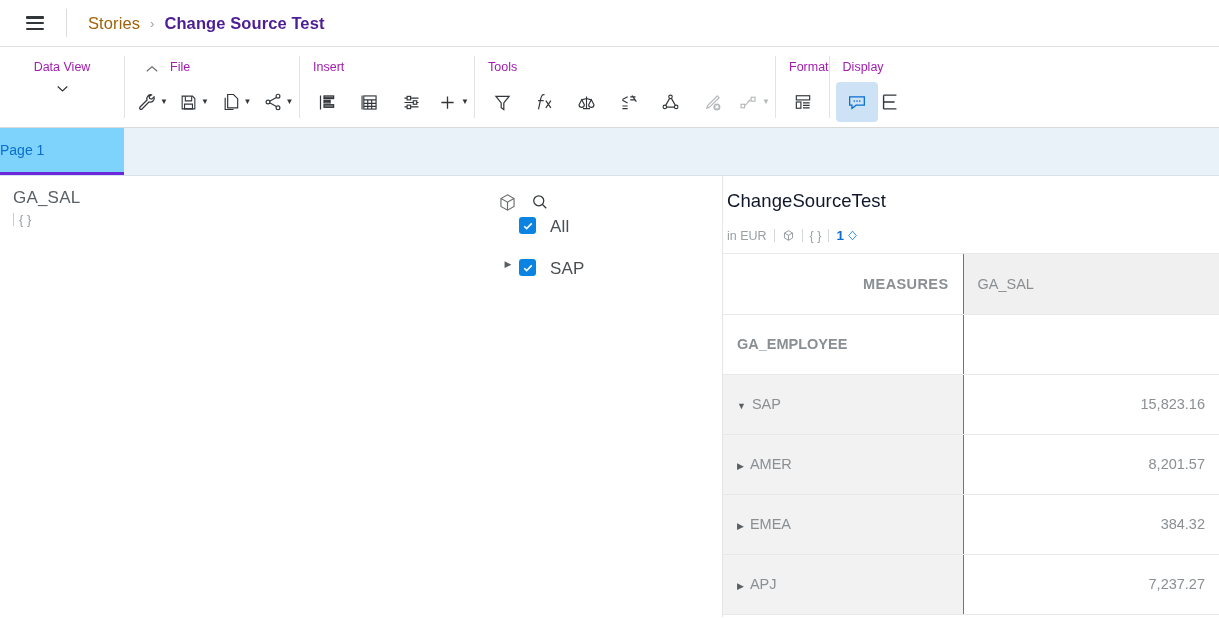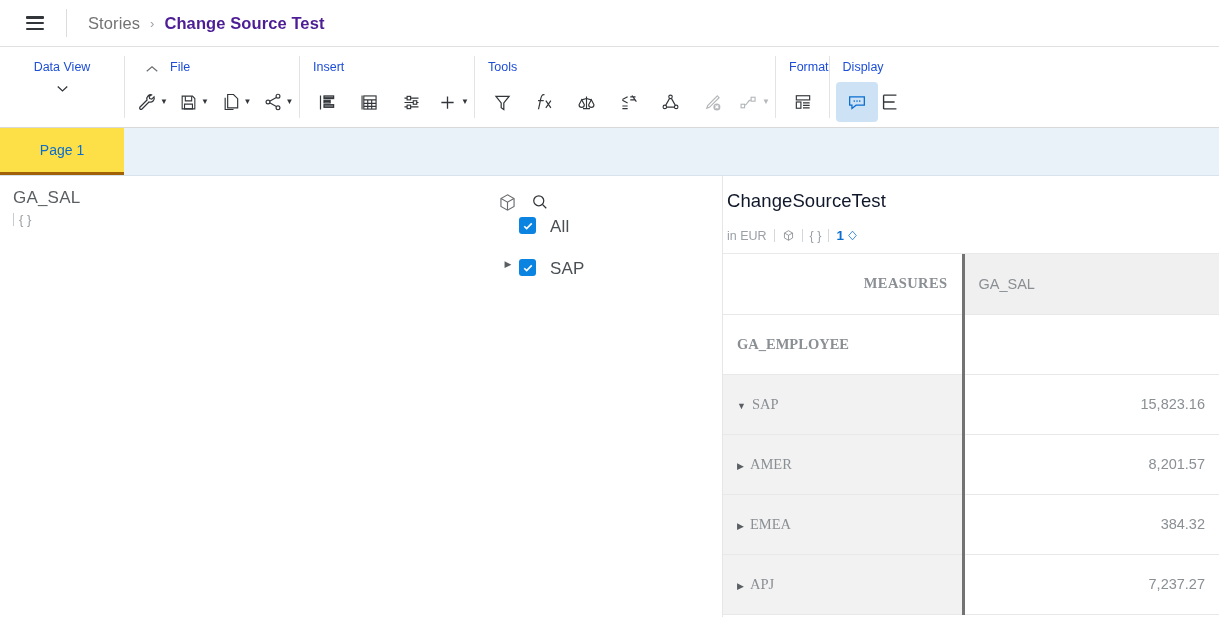--- a/index.html
+++ b/index.html
@@ -21,36 +21,36 @@
   }
   .hamburger {
     width: 18px; height: 14px;
     margin-left: 26px;
     display: flex; flex-direction: column; justify-content: space-between;
     cursor: pointer;
   }
   .hamburger span { display:block; height: 2.5px; background:#32363a; border-radius:1px; }
   .topdiv { width:1px; height:28px; background:#dcdcdc; margin-left:22px; }
   .breadcrumb { display:flex; align-items:center; margin-left:21px; }
-  .bc-root { font-size:16.5px; color:#737373; letter-spacing:.1px; cursor:pointer; }
+  .bc-root { font-size:16.5px; color:#a16207; letter-spacing:.1px; cursor:pointer; }
   .bc-sep { font-size:13px; color:#9aa0a6; margin:0 10px; }
   .bc-title { font-size:16.5px; color:#4c1d95; font-weight:bold; letter-spacing:.1px; }
 
   
   .toolbar {
     height: 81px;
     display: flex;
     align-items: stretch;
     border-bottom: 1px solid #d9d9d9;
     background: #fff;
   }
   .tb-group { display:flex; flex-direction:column; position:relative; padding: 0; }
   .tb-sep { width:1px; background:#e3e3e3; margin: 9px 0; flex:0 0 1px; }
   .tb-label {
-    font-size:12.5px; color:#1d4ed8; height:30px; display:flex; align-items:center;
+    font-size:12.5px; color:#a21caf; height:30px; display:flex; align-items:center;
     padding-top:9px;
   }
   .tb-icons { display:flex; align-items:center; flex:1; gap:0px; }
   .icon-btn {
     width:42px; height:40px;
     display:flex; align-items:center; justify-content:center;
     cursor:pointer; color:#32363a;
     position:relative;
   }
   .icon-btn.disabled { color:#b5b8ba; cursor:default; }
@@ -73,24 +73,24 @@
 
   
   .tabbar {
     height: 48px;
     background: #eaf2f9;
     display:flex; align-items:stretch;
     border-bottom: 1px solid #d6e2ec;
   }
   .page-tab {
     width:124px;
-    display:flex; align-items:center; justify-content:center;
+    display:flex; align-items:center; 
     font-size:14px; color:#0a6ed1;
-    background:#fde047;
-    border-bottom:3px solid #a16207;
+    background:#7dd3fc;
+    border-bottom:3px solid #6d28d9;
     cursor:pointer;
   }
 
   
   .canvas { position:relative; height: 519px; background:#fff; }
 
   .leftwidget { position:absolute; left:13px; top:12px; }
   .lw-title { font-size:17px; color:#5a5f63; letter-spacing:.2px; }
   .lw-sub { font-size:13px; color:#9aa0a6; margin-top:4px; display:flex; align-items:center; }
   .lw-bar { display:inline-block; width:1px; height:13px; background:#c8ccd0; margin-right:5px; }
@@ -126,21 +126,21 @@
 
   table.grid { width:100%; border-collapse:collapse; table-layout:fixed; }
   table.grid td {
     border-bottom:1px solid #e8e8e8;
     font-size:14.5px;
     color:#8a8f94;
     padding:0 14px;
     height:60px;
     vertical-align:middle;
   }
-  td.c-dim { width:240px; border-right:3px solid #737373;font-family:Liberation Serif, serif; }
+  td.c-dim { width:240px; border-right:1px solid #737373; }
   td.hdr-measures { text-align:right; color:#555a5e; font-weight:bold; font-size:14px; letter-spacing:.4px; background:#fff; }
   td.hdr-meas-name { background:#f0f0f0; color:#6a6f74; }
   td.dimname { color:#4a4f54; font-weight:bold; font-size:14.5px; background:#fff; }
   td.shaded { background:#f2f2f2; }
   td.val { text-align:right; color:#a0a5aa; }
   .tri { font-size:9px; color:#5a5f63; margin-right:6px; display:inline-block; }
   .lvl1 { padding-left:4px; }
   .lvl2 { padding-left:28px; }
 </style>
 </head>

